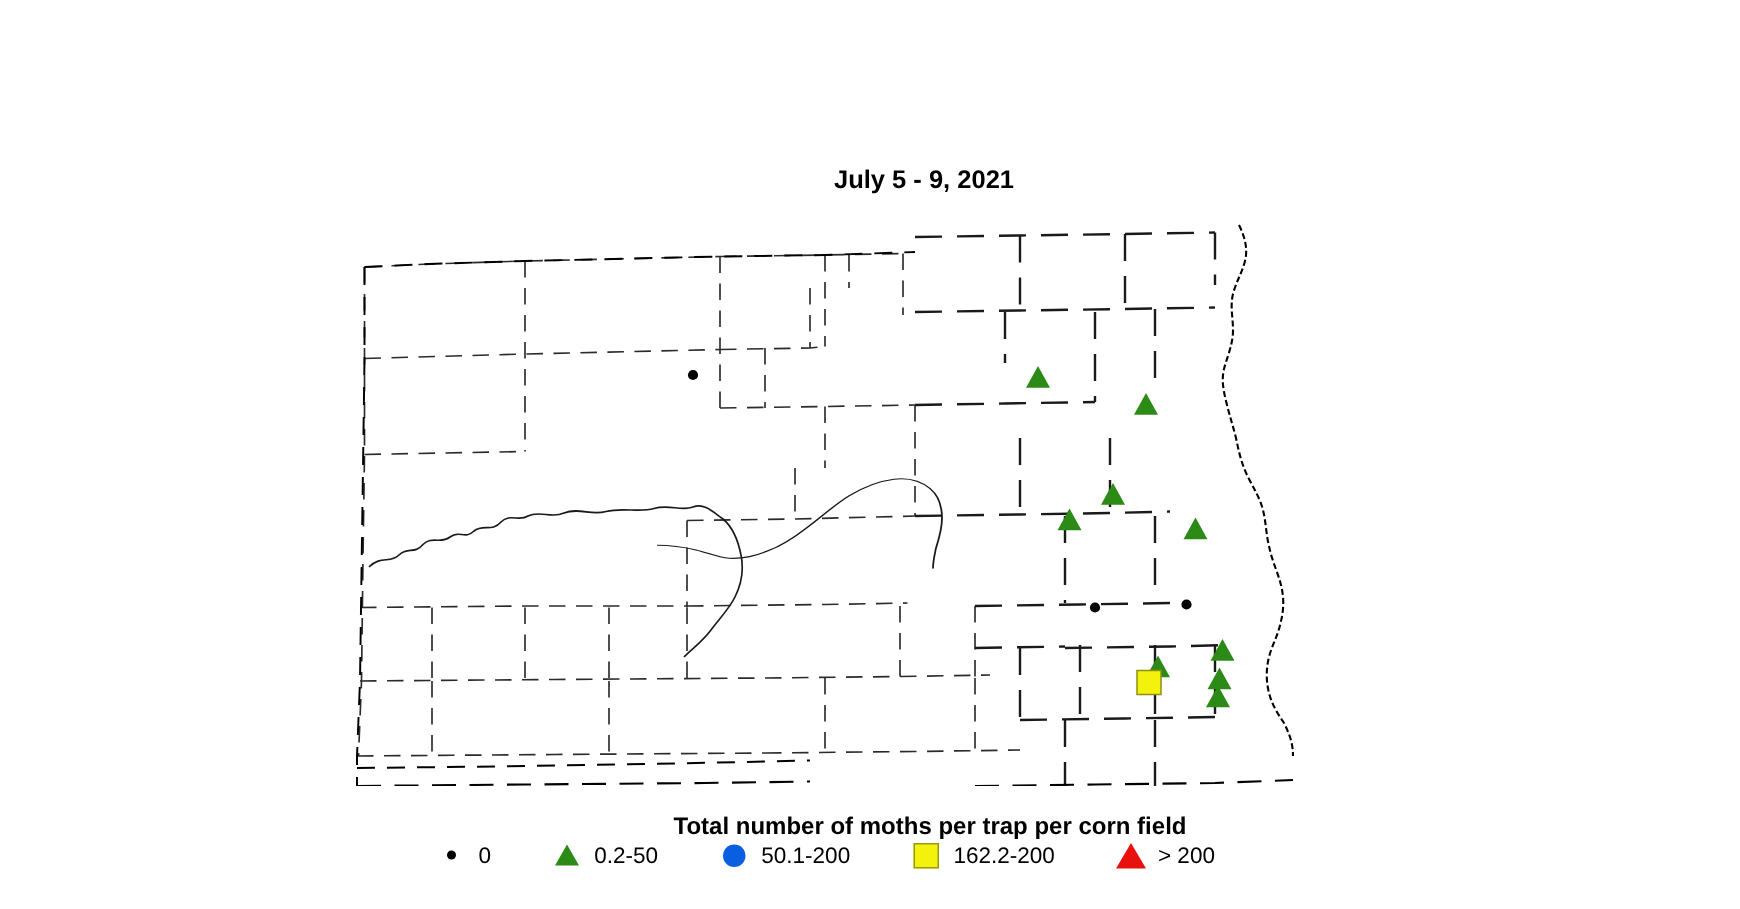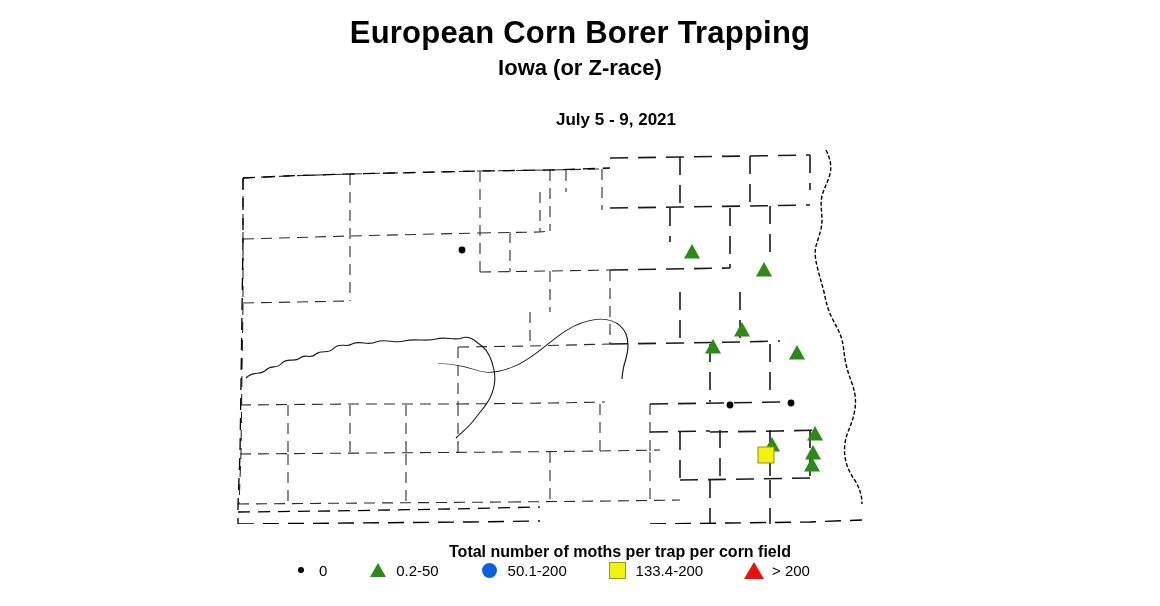--- a/index.html
+++ b/index.html
@@ -143,24 +143,20 @@
     border-left: 10px solid transparent;
     border-right: 10px solid transparent;
     border-bottom: 17px solid #e8110d;
   }
 </style>
 </head>
 <body>
 
 <div id="page">
 
-  <div class="title-block">
-    <div class="main-title">European Corn Borer Trapping</div>
-    <div class="sub-title">Iowa (or Z-race)</div>
-  </div>
   <div class="date-title">July 5 - 9, 2021</div>
 
   <div id="map-wrap">
     <svg id="map-svg" viewBox="0 0 660 392" xmlns="http://www.w3.org/2000/svg">
 
       <g fill="none" stroke="#2b2b2b" stroke-width="1.1" stroke-dasharray="11,7">
 
         <path d="M33,46 L76,44 L140,42 L270,39"></path>
         <path d="M33,107 L140,104 L270,101"></path>
         <path d="M33,171 L140,169"></path>
@@ -308,21 +304,21 @@
       <span class="legend-swatch">
           <i class="sw-circle"></i>
         </span>
       <span class="legend-label">50.1-200</span>
     </div>
 
     <div class="legend-item">
       <span class="legend-swatch">
           <i class="sw-square"></i>
         </span>
-      <span class="legend-label">133.4-200</span>
+      <span class="legend-label">162.2-200</span>
     </div>
 
     <div class="legend-item">
       <span class="legend-swatch">
           <i class="sw-tri-red"></i>
         </span>
       <span class="legend-label">&gt; 200</span>
     </div>
 
   </div>

